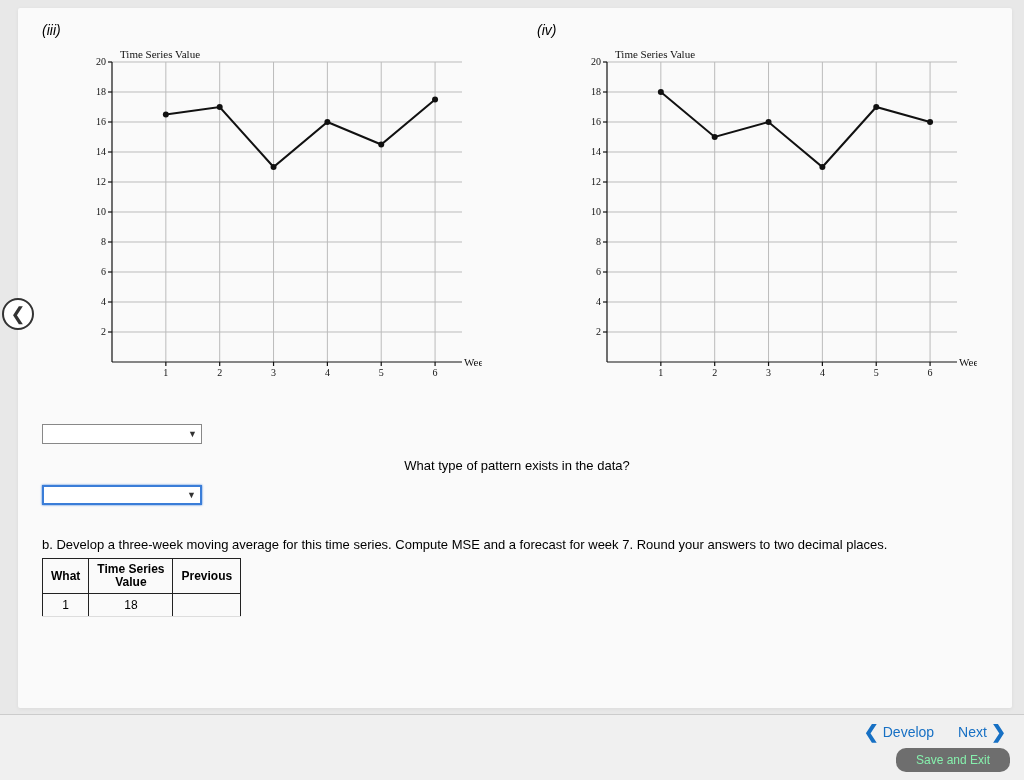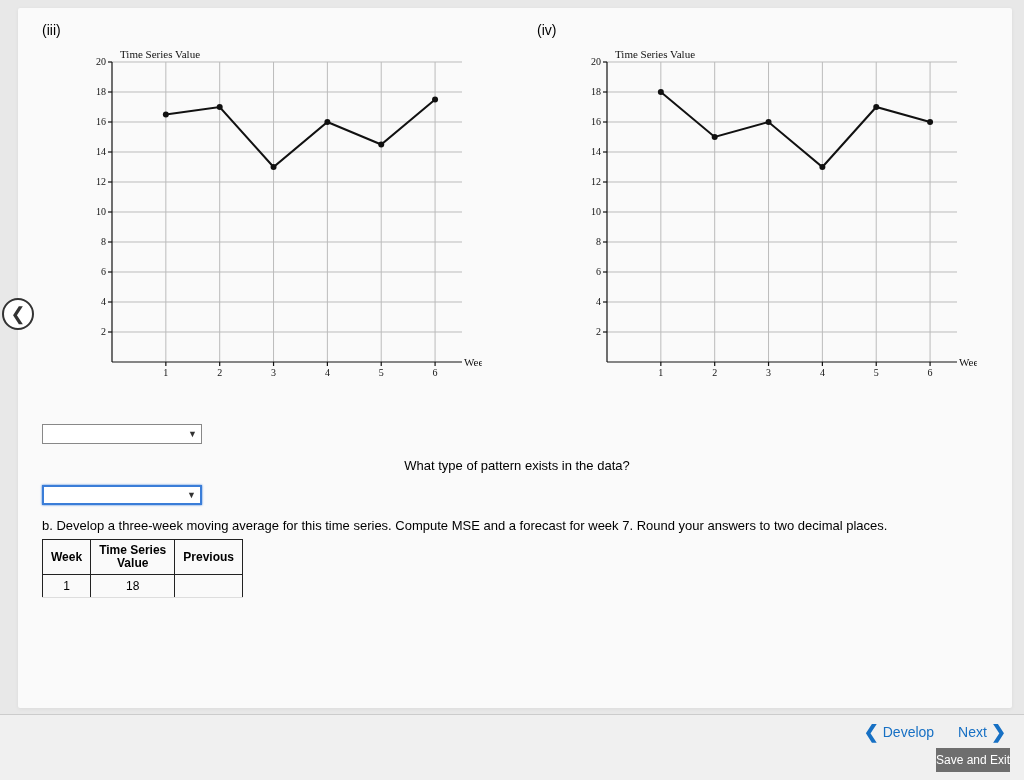--- a/index.html
+++ b/index.html
@@ -21,20 +21,21 @@
     box-shadow: 0 1px 4px rgba(0,0,0,0.06);
   }
   .charts-row {
     display: flex;
     gap: 40px;
   }
   .chart-block { flex: 1; }
   .chart-label {
     font-size: 14px;
     margin-bottom: 4px;
+    font-style: italic;
   }
   .chart-svg { display: block; }
   .dropdown {
     display: inline-flex;
     align-items: center;
     justify-content: space-between;
     width: 160px;
     height: 20px;
     border: 1px solid #888;
     background: #fff;
@@ -49,21 +50,21 @@
   .dropdown .caret {
     font-size: 9px;
     color: #333;
   }
   .q-text {
     font-size: 13px;
     margin: 14px 0 8px 0;
     text-align: center;
   }
   .section-b {
-    margin-top: 13px;
+    margin-top: 32px;
     font-size: 13px;
   }
   .data-table {
     border-collapse: collapse;
     margin-top: 6px;
     font-size: 12px;
   }
   .data-table th, .data-table td {
     border: 1px solid #222;
     padding: 4px 8px;
@@ -116,25 +117,25 @@
     font-size: 18px;
   }
   .action-buttons {
     position: absolute;
     right: 14px;
     bottom: 8px;
     display: flex;
     gap: 8px;
   }
   .btn {
-    padding: 5px 0;
+    padding: 5px 20px;
     font-size: 12px;
-    color: #ffffff;
+    color: #86efac;
     border: none;
-    border-radius: 0;
+    border-radius: 10px;
     cursor: pointer;
   }
   .btn-gray { background: #6e6e6e; }
   .btn-blue { background: #1770c4; }
   .axis-label { font-size: 11px; fill: #111; font-family: serif; }
   .tick-label { font-size: 10px; fill: #111; font-family: serif; }
   .grid-line { stroke: #bbb; stroke-width: 1; }
   .axis-line { stroke: #111; stroke-width: 1.2; }
   .series-line { stroke: #111; stroke-width: 2; fill: none; }
   .data-point { fill: #111; }
@@ -291,21 +292,21 @@
       <span></span>
         <span class="caret">▼</span>
     </div>
   </div>
 
   <div class="section-b">
     <div>b.  Develop a three-week moving average for this time series. Compute MSE and a forecast for week 7. Round your answers to two decimal places.</div>
     <table class="data-table">
       <thead>
         <tr>
-          <th>Week</th>
+          <th>What</th>
           <th style="line-height:1.1;">Time Series<br>Value</th>
           <th>Previous</th>
         </tr>
       </thead>
       <tbody>
         <tr style="border-bottom:none;">
           <td style="border-bottom:1px solid #ddd;">1</td>
           <td style="border-bottom:1px solid #ddd;">18</td>
           <td style="border-bottom:1px solid #ddd;"></td>
         </tr>

